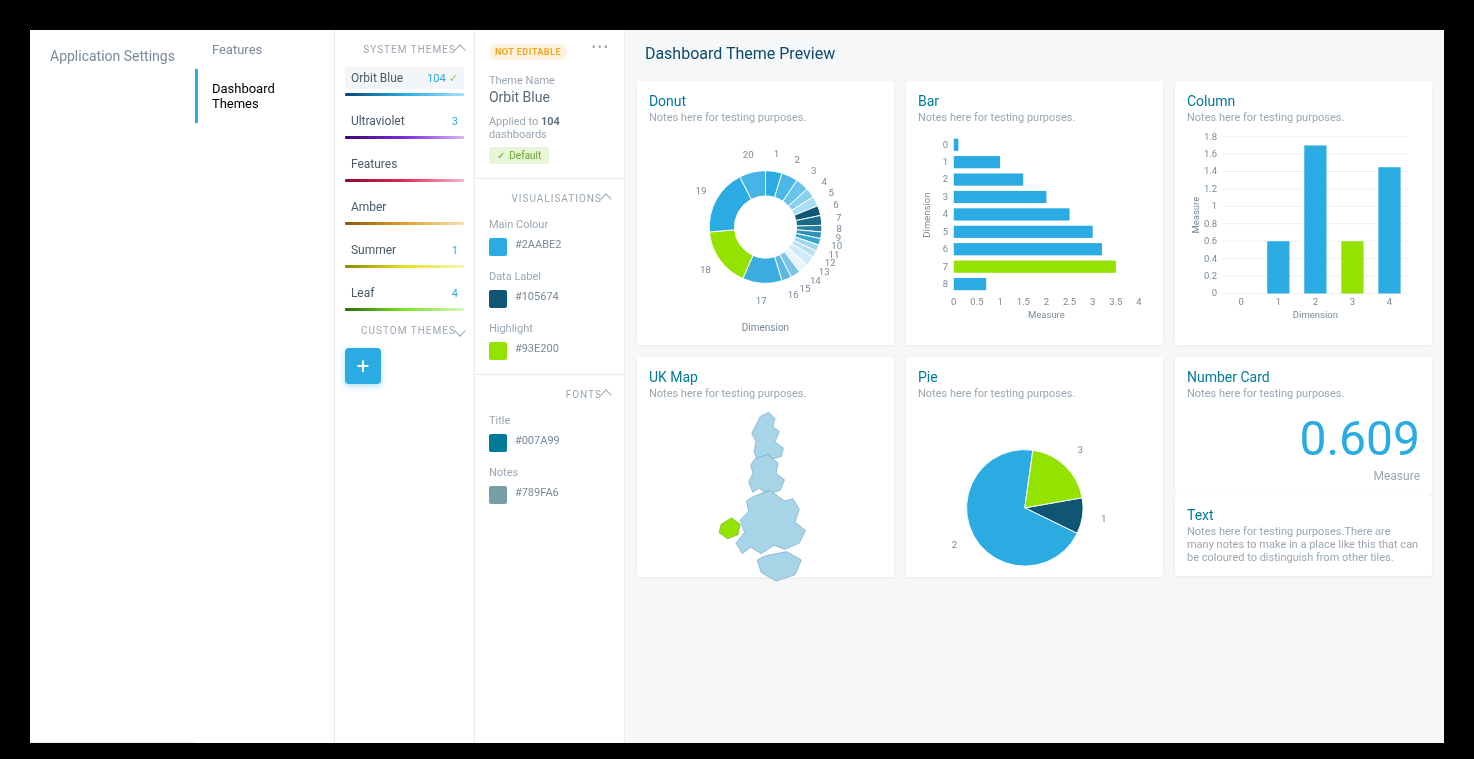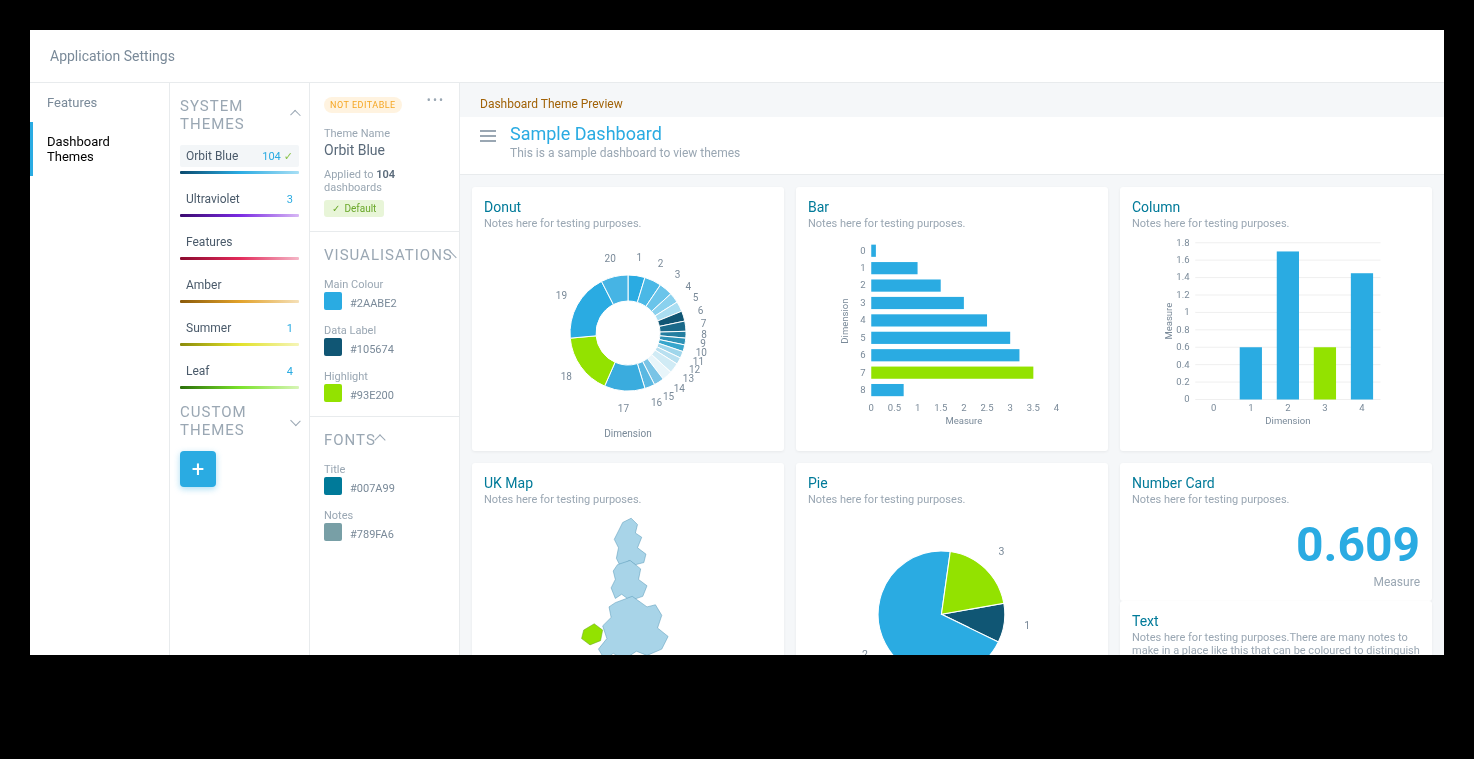--- a/index.html
+++ b/index.html
@@ -1,60 +1,60 @@
 <!DOCTYPE html>
 <html><head>
 <meta charset="utf-8">
 <style>
 *{box-sizing:border-box;margin:0;padding:0;font-family:-apple-system,BlinkMacSystemFont,"Segoe UI",Roboto,sans-serif}
 body{background:#000;padding:30px 30px 0 30px}
-.app{background:#fff;height:625px;overflow:hidden;display:flex;flex-direction:column}
+.app{background:#fff;height:713px;overflow:hidden;display:flex;}
 .topbar{padding:18px 20px;border-bottom:1px solid #e8ebed;color:#7a8a99;font-size:14px}
 .main{flex:1;display:flex;overflow:hidden}
 .col1{width:140px;border-right:1px solid #e8ebed}
 .nav-item{padding:12px 14px;font-size:13px;color:#7a8a99;cursor:pointer;border-left:3px solid transparent}
 .nav-item.active{color:#000000;border-left-color:#2aabe2}
 .col2{width:140px;border-right:1px solid #e8ebed;padding:14px 10px}
-.sec-head{display:flex;justify-content:flex-start;align-items:center;color:#9aa7b3;font-size:15px;letter-spacing:1px;margin-bottom:12px;cursor:pointer}
+.sec-head{display:flex;justify-content:flex-end;align-items:center;color:#9aa7b3;font-size:10px;letter-spacing:1px;margin-bottom:12px;cursor:pointer}
 .chev{width:8px;height:8px;border-left:1.5px solid #9aa7b3;border-bottom:1.5px solid #9aa7b3;transform:rotate(135deg)}
 .chev.down{transform:rotate(-45deg)}
 .theme-item{margin-bottom:14px;cursor:pointer;position:relative}
 .theme-row{display:flex;justify-content:space-between;align-items:center;font-size:12px;color:#4a5a6a;padding:4px 6px}
 .theme-item.sel .theme-row{background:#f3f6f8;border-radius:2px}
 .theme-count{color:#2aabe2;font-size:11px}
 .check{color:#8bc34a;margin-left:3px;font-size:11px}
 .grad{height:3px;margin-top:4px;border-radius:1px}
 .add-btn{width:36px;height:36px;background:#2aabe2;border-radius:4px;color:#fff;display:flex;align-items:center;justify-content:center;font-size:22px;cursor:pointer;box-shadow:0 2px 6px rgba(42,171,226,.4);margin-top:10px}
 .col3{width:150px;border-right:1px solid #e8ebed;padding:10px 14px}
 .more{float:right;color:#9aa7b3;letter-spacing:2px;cursor:pointer;font-size:12px}
-.badge{display:inline-block;background:#fff3e0;color:#f5a623;font-size:9px;font-weight:400;padding:3px 6px;border-radius:8px;letter-spacing:.5px}
+.badge{display:inline-block;background:#fff3e0;color:#f5a623;font-size:9px;font-weight:700;padding:3px 6px;border-radius:8px;letter-spacing:.5px}
 .lbl{color:#9aa7b3;font-size:11px;margin-top:14px}
 .val{color:#5a6a7a;font-size:14px;margin-top:2px}
 .applied{color:#9aa7b3;font-size:11px;margin-top:10px}
 .applied b{color:#5a6a7a;font-weight:600}
 .default-pill{display:inline-flex;align-items:center;background:#e8f5d8;color:#6aa82a;font-size:10px;padding:3px 8px;border-radius:3px;margin-top:6px}
 .default-pill::before{content:"✓";margin-right:4px}
 .sep{height:1px;background:#e8ebed;margin:14px -14px}
-.swatch-row{display:flex;align-items:flex-end;margin-top:1px}
+.swatch-row{display:flex;align-items:flex-start;margin-top:7px}
 .swatch{width:18px;height:18px;border-radius:2px;margin-right:8px}
 .swatch-hex{color:#7a8a99;font-size:11px}
 .col4{flex:1;background:#f5f7f9;overflow:auto}
-.prev-head{color:#a16207;font-size:12px;padding:14px 20px 6px}
+.prev-head{color:#0c4a6e;font-size:16px;padding:14px 20px 6px}
 .dash-head{display:flex;align-items:flex-start;padding:6px 20px 14px;border-bottom:1px solid #e8ebed;background:#fff}
 .ham{margin-right:14px;margin-top:4px;cursor:pointer}
 .ham div{width:16px;height:2px;background:#9aa7b3;margin:3px 0}
 .dash-title{color:#2aabe2;font-size:18px}
 .dash-sub{color:#9aa7b3;font-size:12px;margin-top:2px}
 .grid{display:grid;grid-template-columns:repeat(3,1fr);gap:12px;padding:12px}
 .tile{background:#fff;border-radius:3px;box-shadow:0 1px 3px rgba(0,0,0,.06);padding:12px}
 .tile-title{color:#007a99;font-size:14px}
 .tile-notes{color:#9aa7b3;font-size:11px;margin-top:2px}
 .chart{height:190px;position:relative;margin-top:8px}
 .axis-lbl{color:#7a8a99;font-size:10px}
-.num-card{color:#2aabe2;font-size:48px;text-align:right;margin-top:10px;font-weight:700}
+.num-card{color:#2aabe2;font-size:48px;text-align:right;margin-top:10px;font-weight:400}
 .num-lbl{color:#9aa7b3;font-size:12px;text-align:right;margin-top:2px}
 svg text{font-size:10px;fill:#7a8a99}
 </style>
 </head>
 <body>
 
 <div class="app">
   <div class="topbar">Application Settings</div>
   <div class="main">
 
@@ -162,31 +162,20 @@
         </div>
       <div class="lbl">Notes</div>
       <div class="swatch-row">
           <div class="swatch" style="background:#789FA6"></div>
           <span class="swatch-hex">#789FA6</span>
         </div>
     </div>
 
     <div class="col4">
       <div class="prev-head">Dashboard Theme Preview</div>
-      <div class="dash-head">
-        <div class="ham">
-            <div></div>
-            <div></div>
-            <div></div>
-          </div>
-        <div>
-          <div class="dash-title">Sample Dashboard</div>
-          <div class="dash-sub">This is a sample dashboard to view themes</div>
-        </div>
-      </div>
       <div class="grid">
 
         <div class="tile">
           <div class="tile-title">Donut</div>
           <div class="tile-notes">Notes here for testing purposes.</div>
           <div class="chart" id="donut"><svg width="100%" height="100%" viewBox="0 0 240 190">
                 <path d="M120 37 A58 58 0 0 1 136.9392926969446 39.5287429119617 L129.34581666038324 64.39516850315128 A32 32 0 0 0 120 63 Z" fill="#2AABE2" stroke="#fff" stroke-width="1"></path>
                 <text x="131.22113886418856" y="22.83294576351554" text-anchor="middle">1</text>
                 <path d="M136.9392926969446 39.5287429119617 A58 58 0 0 1 152.40151241661184 46.8944702438883 L137.8766965057169 68.45901806559354 A32 32 0 0 0 129.34581666038324 64.39516850315128 Z" fill="#4ab8e6" stroke="#fff" stroke-width="1"></path>
                 <text x="152.68495537301555" y="29.38736492260348" text-anchor="middle">2</text>

